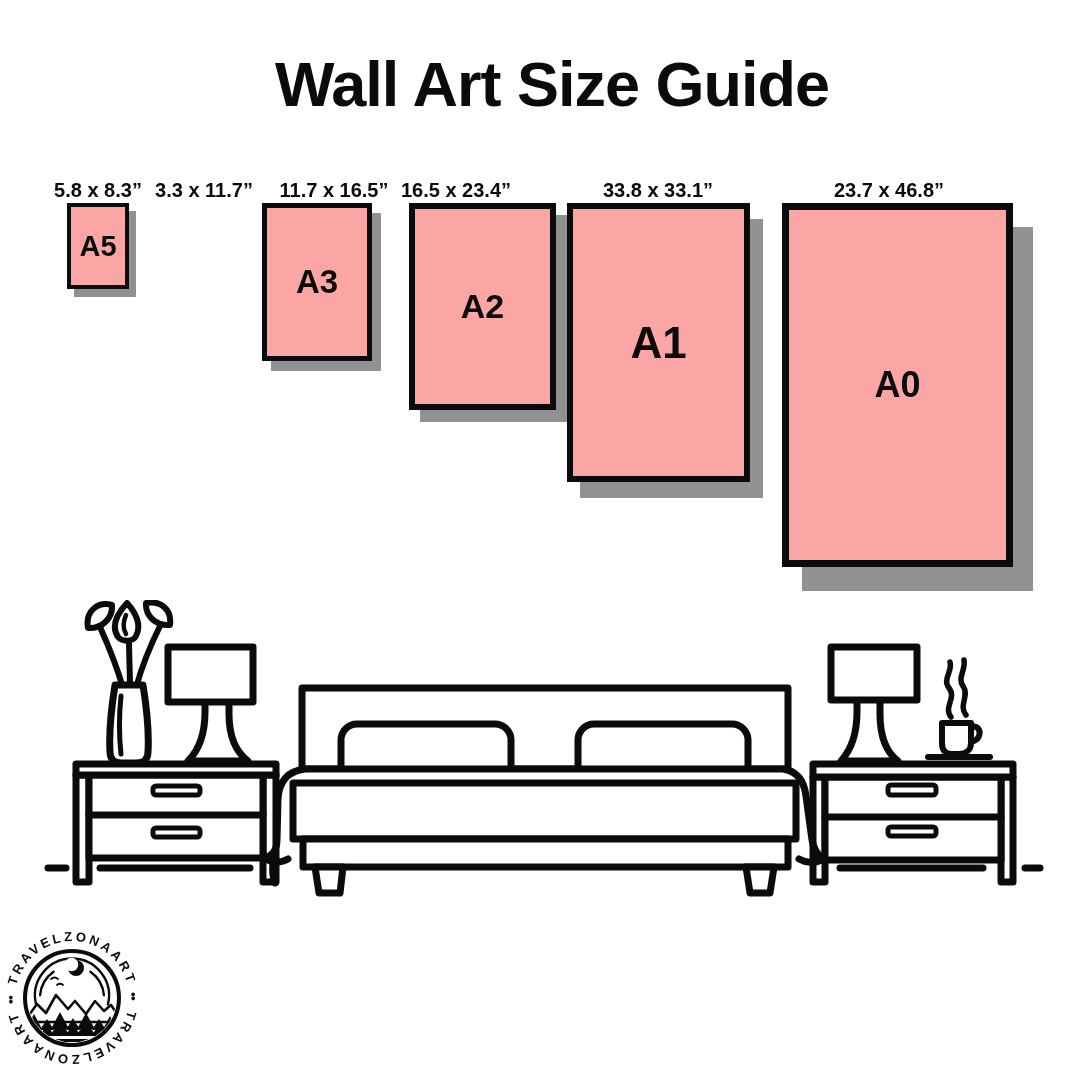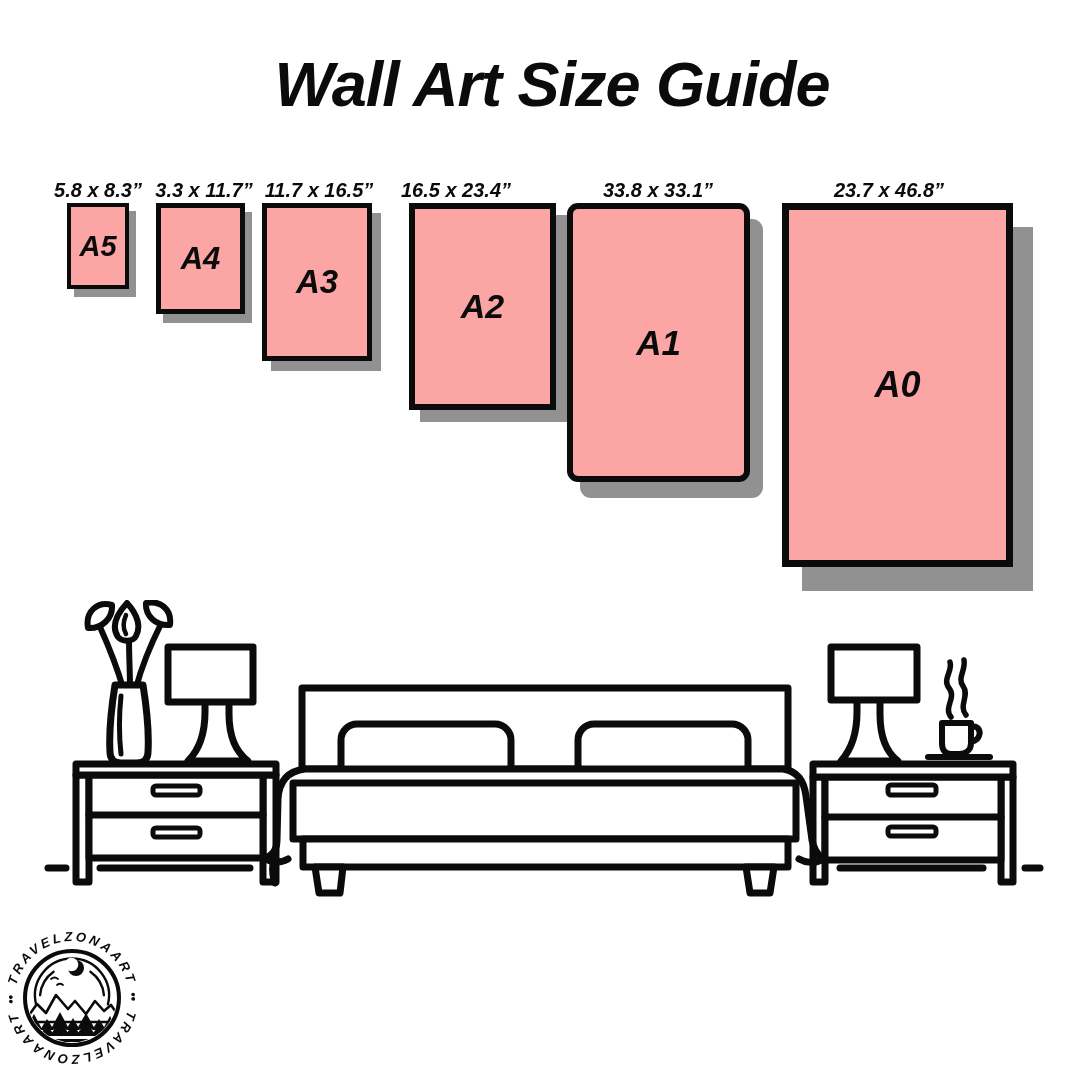--- a/index.html
+++ b/index.html
@@ -1,34 +1,34 @@
 <!DOCTYPE html>
 <html style="--ink: #0b0b0b; --shadow: #919191; --bg: #ffffff;"><head>
 <meta charset="utf-8">
 <style>
   :root{ --ink:#0b0b0b; --shadow:#919191; --bg:#ffffff; }
   *{box-sizing:border-box; margin:0; padding:0;}
   html,body{background:#fff;}
   body{width:1080px;height:1080px;overflow:hidden;font-family:"Liberation Sans",sans-serif;color:var(--ink);}
-  .canvas{position:relative;width:1080px;height:892px;background:var(--bg);font-style:italic;}
+  .canvas{position:relative;width:1080px;height:892px;background:var(--bg);}
 
   .title{position:absolute;top:48px;left:0;width:1080px;text-align:center;text-indent:24px;
          font-size:63px;font-weight:700;letter-spacing:-1px;color:var(--ink);white-space:nowrap;}
 
   .dim{position:absolute;top:179px;transform:translateX(-50%);font-size:20px;font-weight:700;
        letter-spacing:0px;white-space:nowrap;color:var(--ink);}
-  .d-a5{left:98px}.d-a4{left:204px}.d-a3{left:319px}.d-a2{left:456px}.d-a1{left:658px}.d-a0{left:889px}
+  .d-a5{left:98px}.d-a4{left:204px}.d-a3{left:334px}.d-a2{left:456px}.d-a1{left:658px}.d-a0{left:889px}
 
   .frame{position:absolute;background:#fca5a5;border-style:solid;border-color:var(--ink);
          display:flex;align-items:center;justify-content:center;font-weight:700;color:var(--ink);}
   .f-a5{left:67px; top:203px;width:62px; height:86px; border-width:4px;box-shadow:7px 8px 0 var(--shadow);font-size:29px;}
   .f-a4{left:156px;top:203px;width:89px; height:111px;border-width:5px;box-shadow:7px 9px 0 var(--shadow);font-size:31px;}
   .f-a3{left:262px;top:203px;width:110px;height:158px;border-width:5px;box-shadow:9px 10px 0 var(--shadow);font-size:33px;}
   .f-a2{left:393px;top:203px;width:147px;height:207px;border-width:6px;box-shadow:11px 12px 0 var(--shadow);font-size:34px;margin-left:16px;}
-  .f-a1{left:567px;top:203px;width:183px;height:279px;border-width:6px;box-shadow:13px 16px 0 var(--shadow);font-size:35px;border-radius:11px;}
+  .f-a1{left:567px;top:203px;width:183px;height:279px;border-width:6px;box-shadow:13px 16px 0 var(--shadow);font-size:44px;}
   .f-a0{left:782px;top:203px;width:231px;height:364px;border-width:7px;box-shadow:20px 24px 0 var(--shadow);font-size:36px;}
 
   .scene{position:absolute;left:0;top:600px;color:var(--ink);}
   .logo{position:absolute;left:6px;top:928px;color:var(--ink);}
   .logo text{font-family:"Liberation Sans",sans-serif;font-weight:700;}
   .website{position:absolute;left:597px;top:1010px;width:460px;text-align:center;
            font-size:54px;font-weight:700;letter-spacing:-1px;white-space:nowrap;color:var(--ink);}
 </style>
 </head>
 <body>
@@ -39,23 +39,20 @@
 
   <div class="dim d-a5">5.8 x 8.3”</div>
   <div class="dim d-a4">3.3 x 11.7”</div>
   <div class="dim d-a3">11.7 x 16.5”</div>
   <div class="dim d-a2">16.5 x 23.4”</div>
   <div class="dim d-a1">33.8 x 33.1”</div>
   <div class="dim d-a0">23.7 x 46.8”</div>
 
   <div class="frame f-a5">
       <span>A5</span>
-    </div>
-  <div class="frame f-a4">
-      <span>A4</span>
     </div>
   <div class="frame f-a3">
       <span>A3</span>
     </div>
   <div class="frame f-a2">
       <span>A2</span>
     </div>
   <div class="frame f-a1">
       <span>A1</span>
     </div>

